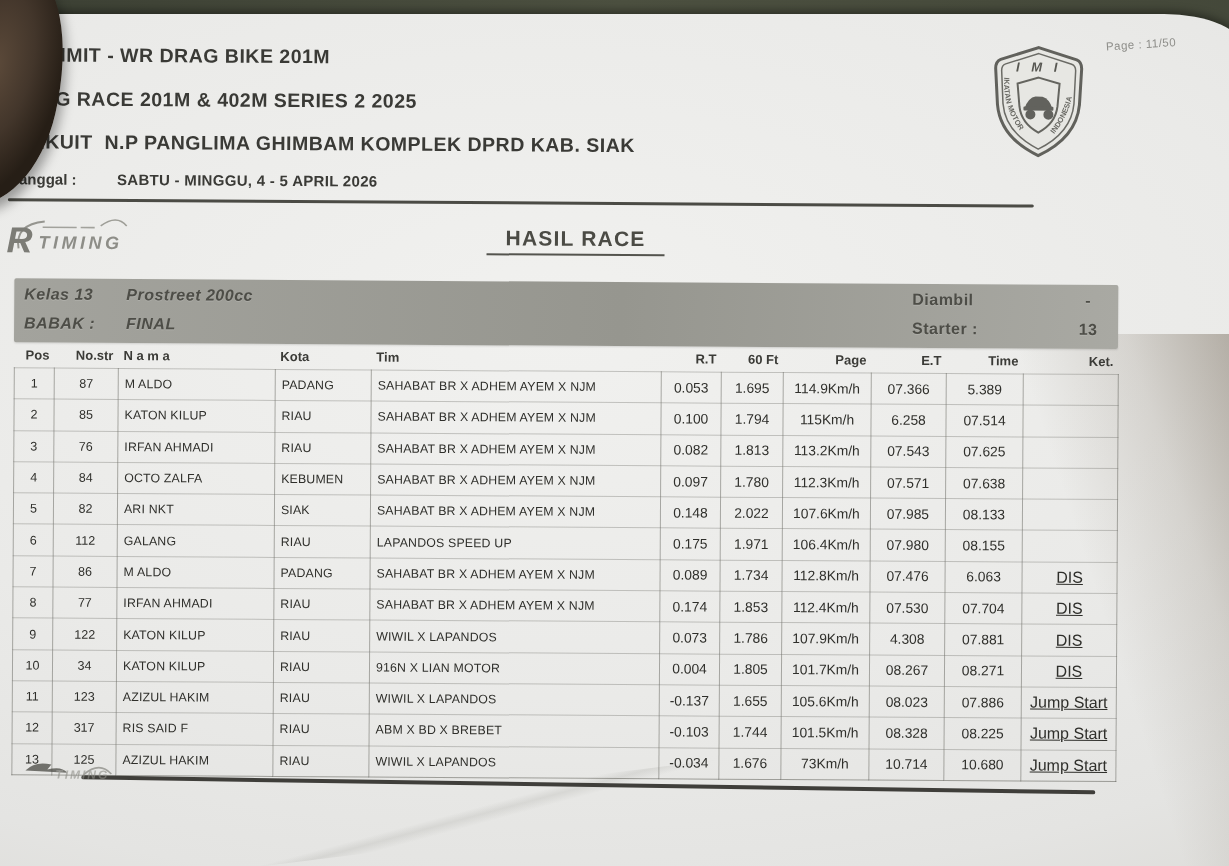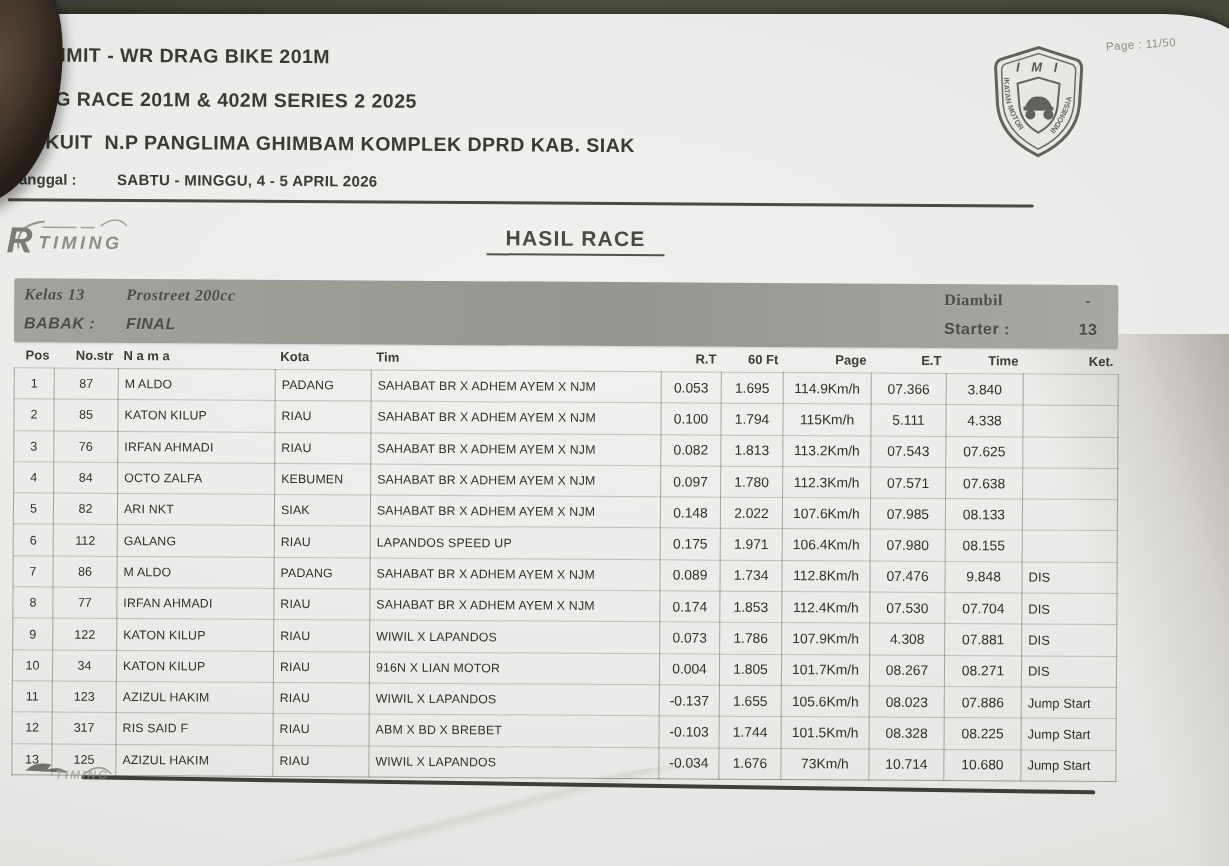--- a/index.html
+++ b/index.html
@@ -50,23 +50,23 @@
     padding-bottom:3px;border-bottom:2.5px solid #54544e;
   }
   
   .band{
     left:34px;top:268px;width:1104px;height:64px;
     background:linear-gradient(93deg,#a3a39d 0%,#96968f 55%,#a9a9a3 100%);
     border-radius:2px;color:#4d4d47;
     box-shadow:0 1px 2px rgba(0,0,0,.12);
   }
   .band .lbl{position:absolute;font-weight:700;font-style:italic;font-size:16px;letter-spacing:.5px;text-shadow:0 1px 0 rgba(255,255,255,.14);}
-  .band .r1{top:7px;font-family:Liberation Serif, serif;} .band .r2{top:36px;}
+  .band .r1{top:7px;} .band .r2{top:36px;}
   .band .cl{left:10px;} .band .cv{left:112px;}
-  .band .rl{left:930px;font-style:normal;} .band .rv{left:1052px;width:44px;text-align:center;font-style:normal;}
+  .band .rl{left:898px;font-style:normal;} .band .rv{left:1052px;width:44px;text-align:center;font-style:normal;}
   
   table.results{
     position:absolute;left:34px;top:331px;width:1104px;
     border-collapse:collapse;table-layout:fixed;
   }
   table.results thead th{
     font-size:13px;font-weight:700;color:#3b3b37;height:26px;
     padding:0 5px;border:none;white-space:nowrap;
   }
   table.results thead th:nth-child(-n+2){text-align:right;}
@@ -75,21 +75,21 @@
   table.results tbody td{
     height:30.3px;padding:0 6px;color:#2f2f2b;
     border:1px solid rgba(96,96,90,.5);
     border-top-color:rgba(110,110,104,.36);border-bottom-color:rgba(110,110,104,.36);
     white-space:nowrap;overflow:hidden;
   }
   table.results tbody tr:last-child td{border-bottom-color:rgba(96,96,90,.55);}
   .c-pos,.c-nostr{text-align:center;font-size:12.5px;}
   .c-nama,.c-kota,.c-tim{text-align:left;font-size:12.3px;letter-spacing:.2px;}
   .c-rt,.c-ft60,.c-speed,.c-et,.c-time{text-align:center;font-size:13.8px;}
-  .c-ket{text-align:left;font-size:13px;}
+  .c-ket{text-align:center;font-size:16px;text-decoration:underline;}
   .bottom-rule{left:104px;top:769px;width:1014px;height:3.5px;background:#3f3e3a;transform:rotate(.5deg);border-radius:2px;}
 </style>
 </head>
 <body>
 
 <div class="scene">
   <div class="paper">
     <div class="shade-right"></div>
     <div class="crease"></div>
 
@@ -175,34 +175,34 @@
             <tr>
               <td class="c-pos">1</td>
               <td class="c-nostr">87</td>
               <td class="c-nama">M ALDO</td>
               <td class="c-kota">PADANG</td>
               <td class="c-tim">SAHABAT BR X ADHEM AYEM X NJM</td>
               <td class="c-rt">0.053</td>
               <td class="c-ft60">1.695</td>
               <td class="c-speed">114.9Km/h</td>
               <td class="c-et">07.366</td>
-              <td class="c-time">3.840</td>
+              <td class="c-time">5.389</td>
               <td class="c-ket"></td>
             </tr>
             <tr>
               <td class="c-pos">2</td>
               <td class="c-nostr">85</td>
               <td class="c-nama">KATON KILUP</td>
               <td class="c-kota">RIAU</td>
               <td class="c-tim">SAHABAT BR X ADHEM AYEM X NJM</td>
               <td class="c-rt">0.100</td>
               <td class="c-ft60">1.794</td>
               <td class="c-speed">115Km/h</td>
-              <td class="c-et">5.111</td>
-              <td class="c-time">4.338</td>
+              <td class="c-et">6.258</td>
+              <td class="c-time">07.514</td>
               <td class="c-ket"></td>
             </tr>
             <tr>
               <td class="c-pos">3</td>
               <td class="c-nostr">76</td>
               <td class="c-nama">IRFAN AHMADI</td>
               <td class="c-kota">RIAU</td>
               <td class="c-tim">SAHABAT BR X ADHEM AYEM X NJM</td>
               <td class="c-rt">0.082</td>
               <td class="c-ft60">1.813</td>
@@ -253,21 +253,21 @@
             <tr>
               <td class="c-pos">7</td>
               <td class="c-nostr">86</td>
               <td class="c-nama">M ALDO</td>
               <td class="c-kota">PADANG</td>
               <td class="c-tim">SAHABAT BR X ADHEM AYEM X NJM</td>
               <td class="c-rt">0.089</td>
               <td class="c-ft60">1.734</td>
               <td class="c-speed">112.8Km/h</td>
               <td class="c-et">07.476</td>
-              <td class="c-time">9.848</td>
+              <td class="c-time">6.063</td>
               <td class="c-ket">DIS</td>
             </tr>
             <tr>
               <td class="c-pos">8</td>
               <td class="c-nostr">77</td>
               <td class="c-nama">IRFAN AHMADI</td>
               <td class="c-kota">RIAU</td>
               <td class="c-tim">SAHABAT BR X ADHEM AYEM X NJM</td>
               <td class="c-rt">0.174</td>
               <td class="c-ft60">1.853</td>

